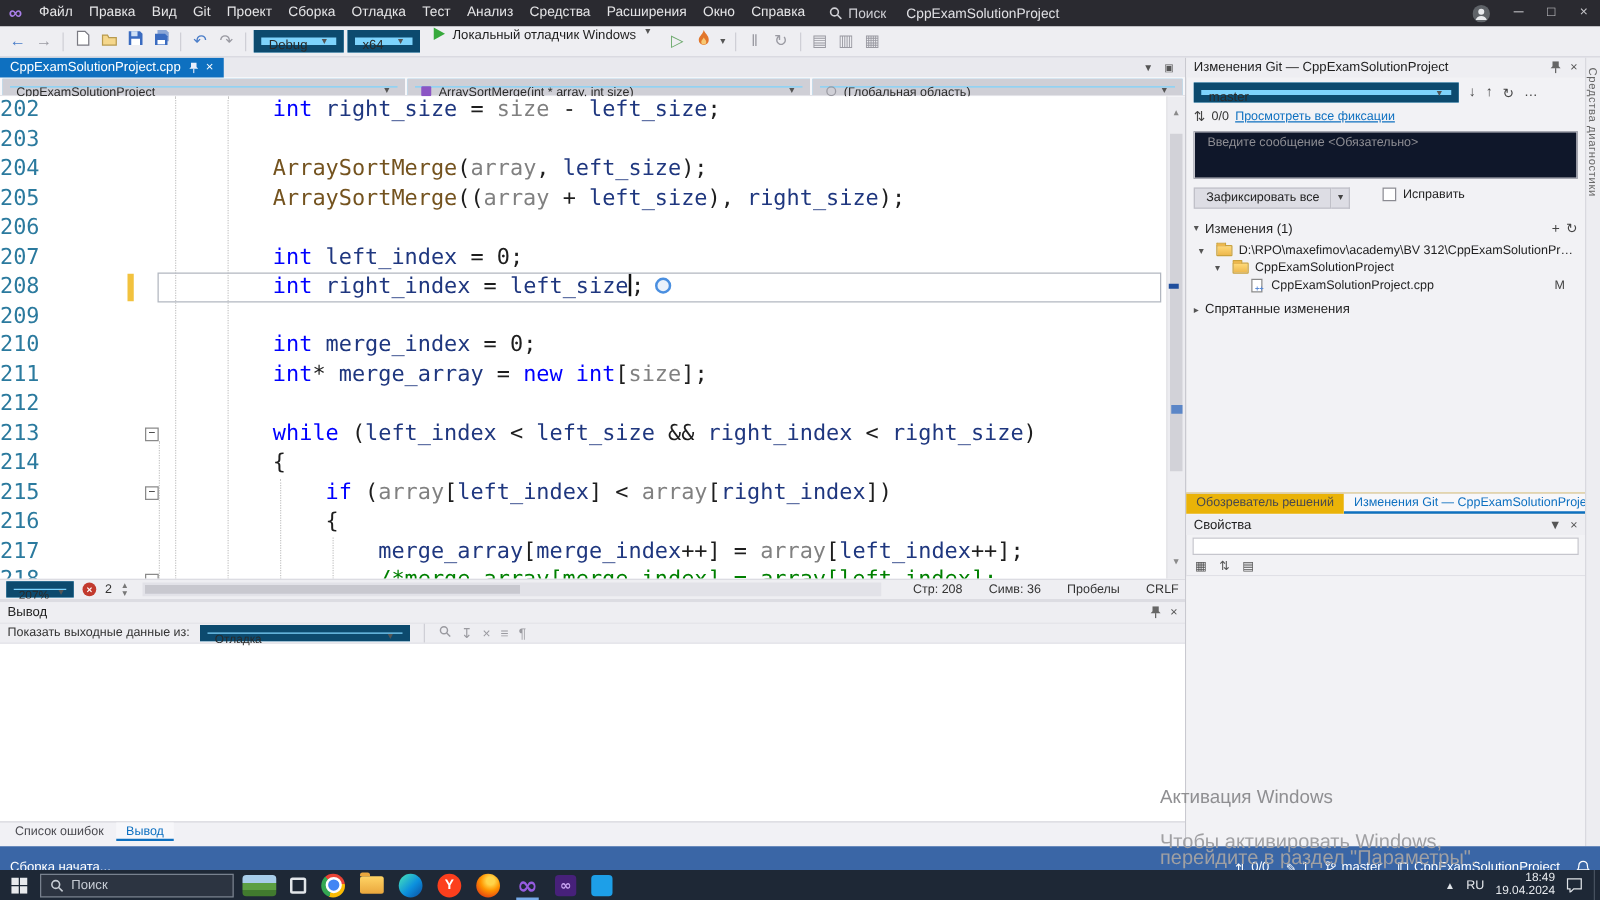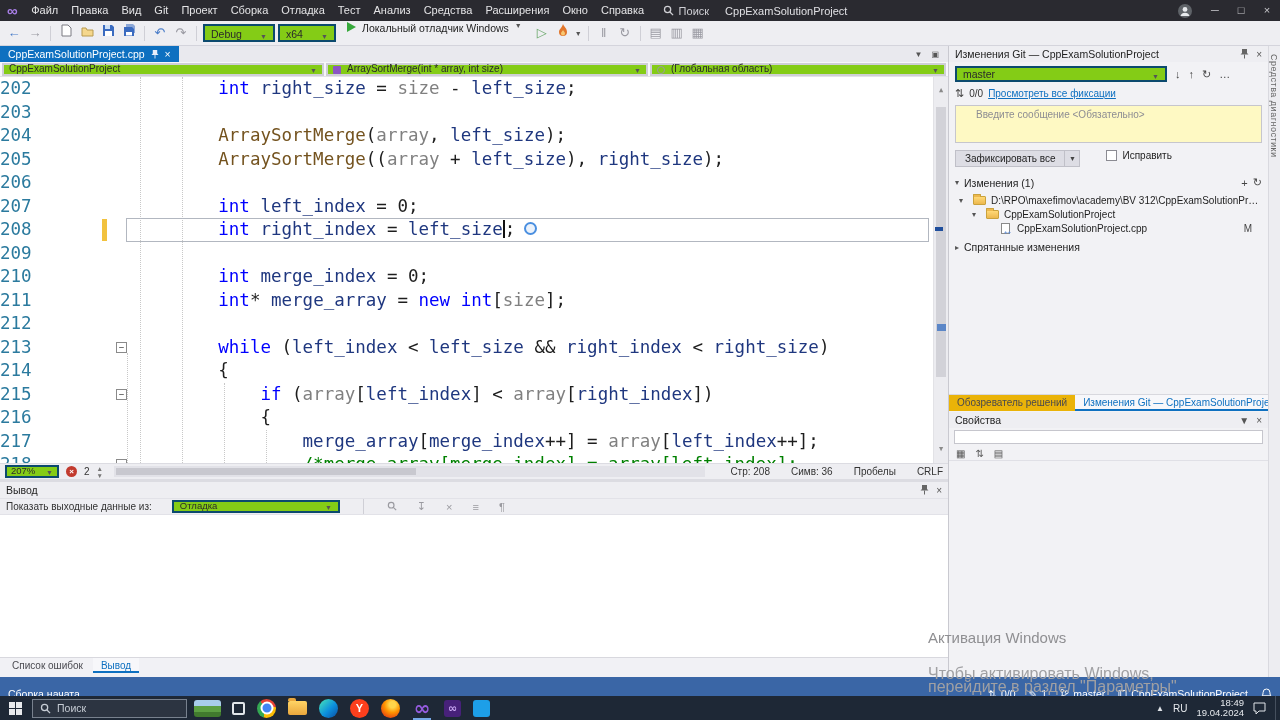--- a/index.html
+++ b/index.html
@@ -16,21 +16,21 @@
   .tb-spacer{flex:1}
   .avatar{margin-right:10px;display:flex}
   .wc{width:26px;text-align:center;color:#c8c8cc;font-size:11px;line-height:21px}
 
   
   #toolbar{position:absolute;top:21px;left:0;right:0;height:25px;background:#eeeef2;border-bottom:1px solid #d4d4dc;display:flex;align-items:center;padding:0 5px;gap:3px;z-index:9}
   .tbi{min-width:18px;text-align:center;font-size:13px;color:#3b3b40;line-height:22px}
   .tbi.blue{color:#4a7dc9}
   .tbi.dim{color:#9a9aa2}
   .tsep{width:1px;height:15px;background:#cfcfd6;margin:0 3px}
-  .combo{display:flex;align-items:flex-end;background:#84cc16;border:2px solid #0c4a6e;height:18px;padding:0 6px;font-size:10.5px;color:#2a2a2a;gap:6px}
+  .combo{display:flex;align-items:flex-start;background:#7dd3fc;border:6px solid #0c4a6e;height:18px;padding:0 6px;font-size:10.5px;color:#2a2a2a;gap:6px}
   .combo .chev{font-size:7px;color:#555;margin-left:auto}
   #cfg-combo{width:72px}
   #plat-combo{width:58px}
   .start-btn{display:flex;align-items:flex-start;gap:6px;padding:0 8px;height:22px}
   .play{width:0;height:0;border-left:9px solid #37a93c;border-top:5.5px solid transparent;border-bottom:5.5px solid transparent}
   .start-btn b{font-size:10.5px;font-weight:normal;white-space:nowrap}
   .chev-s{font-size:7px;color:#555}
 
   
   #editor{position:absolute;top:46px;left:0;width:948px;height:433px;background:#fff}
@@ -83,21 +83,21 @@
   #git{position:absolute;top:46px;left:948px;width:320px;height:631px;background:#f2f2f5;border-left:1px solid #c9c9d0}
   .tw-header{height:16px;display:flex;align-items:center;padding:0 6px;font-size:10.5px;color:#1e1e1e;gap:7px;background:#eeeef2}
   .tw-sp{flex:1}
   .twi{color:#555;font-size:10px;display:flex;align-items:center}
   #git-body{padding:4px 6px 0}
   .g-row1{display:flex;align-items:center;gap:8px;margin-bottom:5px}
   #branch-combo{flex:1;max-width:212px;height:16px}
   .gi{color:#444;font-size:11px}
   .g-link-row{display:flex;align-items:center;gap:5px;margin-bottom:5px;font-size:10px;color:#333}
   .g-link{color:#0e70c0;text-decoration:underline}
-  #msg-box{height:38px;background:#fef9c3;border:1px solid #c6c6cd;padding:3px 20px;font-size:10px;color:#8d8d93;margin-bottom:7px}
+  #msg-box{height:38px;background:#0f172a;border:1px solid #c6c6cd;padding:3px 10px;font-size:10px;color:#8d8d93;margin-bottom:7px}
   .g-commit{display:flex;align-items:flex-start;gap:26px;margin-bottom:9px}
   .splitbtn{display:flex;height:17px}
   .commit-main{background:#dddde4;border:1px solid #c0c0c8;padding:0 9px;font-size:10px;color:#1e1e1e;line-height:15px}
   .commit-dd{background:#dddde4;border:1px solid #c0c0c8;border-left:none;width:15px;text-align:center;font-size:7px;color:#444;line-height:15px}
   .cb{width:11px;height:11px;border:1px solid #8b8b92;background:#fff;flex:none}
   .amend{display:flex;align-items:center;gap:5px;font-size:10px}
   .g-sec{display:flex;align-items:center;gap:5px;font-size:10.5px;margin-bottom:4px}
   .chev8{font-size:8px;color:#555}
   .g-sec .tw-sp{flex:1}
   .trow{display:flex;align-items:center;height:14px;font-size:10px}
@@ -117,21 +117,21 @@
   #props-combo{position:absolute;left:5px;right:5px;top:384px;height:14px;background:#fff;border:1px solid #c6c6cd}
   #props-bar{position:absolute;left:0;right:0;top:400px;height:15px;display:flex;gap:10px;padding:0 7px;align-items:center;color:#555;font-size:10px;border-bottom:1px solid #e0e0e6}
   #props-content{position:absolute;left:0;right:0;top:415px;bottom:0;background:#f2f2f5}
 
   
   #diag{position:absolute;left:1268px;top:46px;width:12px;height:631px;background:#ededf1;border-left:1px solid #d9d9df}
   #diag span{writing-mode:vertical-rl;font-size:9px;color:#666;display:inline-block;padding-top:8px;letter-spacing:.5px}
 
   
   #output{position:absolute;top:479px;left:0;width:948px;height:178px;background:#fff;border-top:3px solid #dcdce2}
-  #out-toolbar{height:17px;background:#eeeef2;border-top:1px solid #e2e2e8;border-bottom:1px solid #e2e2e8;display:flex;align-items:center;padding:0 6px;gap:20px;font-size:10px;color:#333}
+  #out-toolbar{height:17px;background:#eeeef2;border-top:1px solid #e2e2e8;border-bottom:1px solid #e2e2e8;display:flex;align-items:center;padding:0 6px;gap:8px;font-size:10px;color:#333}
   #out-src{width:168px;height:13px;font-size:9.5px}
   .oti{color:#9a9aa0;font-size:11px}
   #out-content{position:absolute;top:37px;bottom:0;left:0;right:0;background:#fff}
 
   #btabs{position:absolute;top:657px;left:0;width:948px;height:20px;background:#f1f1f5;border-top:1px solid #d8d8de;display:flex;align-items:flex-start;padding-left:4px;gap:2px}
   .btab{font-size:10px;padding:2px 8px;color:#4a4a50}
   .btab.on{color:#0e70c0;box-shadow:inset 0 -2px 0 #0e70c0;background:#f7f7fa}
 
   
   #statusbar{position:absolute;top:677px;left:0;right:0;height:19px;background:#3a66a6;color:#fff;display:flex;align-items:center;font-size:10.5px;padding:17px 8px;gap:14px}

